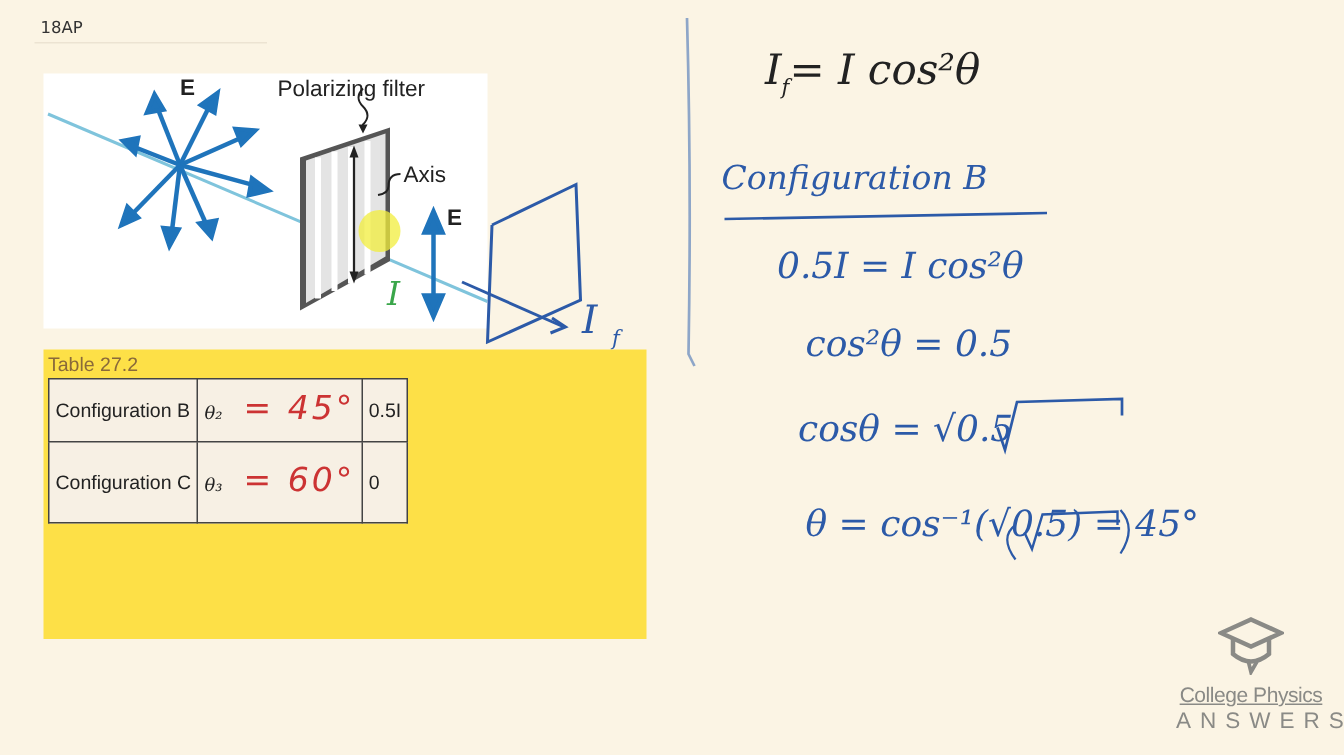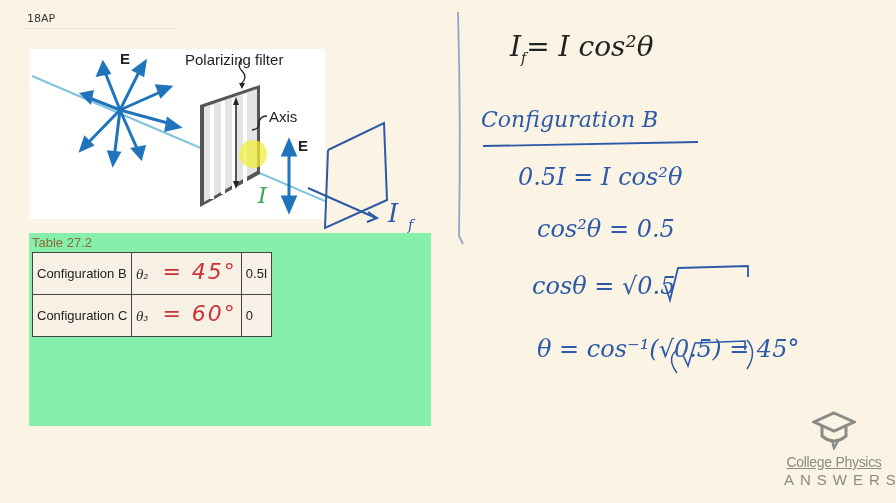--- a/index.html
+++ b/index.html
@@ -6,21 +6,21 @@
   body {
     width: 896px; height: 503px; overflow: hidden; position: relative;
     background: #fbf4e4; font-family: "Liberation Sans", sans-serif;
   }
   .header-label { position: absolute; left: 27px; top: 12px; font-size: 11px; color: #333; font-family: "DejaVu Sans", sans-serif; }
   .header-rule { position: absolute; left: 23px; top: 28px; width: 155px; height: 1px; background: #ece3d2; }
   .figure { position: absolute; left: 29px; top: 49px; width: 296px; height: 170px; background: #ffffff; }
   .figure-label { position: absolute; font-size: 15px; color: #222; }
   .figure-label.bold { font-weight: bold; font-size: 15px; }
   .overlay { position: absolute; left: 0; top: 0; width: 896px; height: 503px; pointer-events: none; }
-  .table-wrap { position: absolute; left: 29px; top: 233px; width: 402px; height: 193px; background: #86efac; }
+  .table-wrap { position: absolute; left: 29px; top: 233px; width: 402px; height: 193px; background: #fde047; }
   .table-caption { position: absolute; left: 3px; top: 2px; font-size: 13px; color: #8a6a3a; }
   table.data {
     position: absolute; left: 3px; top: 19px; border-collapse: collapse;
     background: #f7f0e4; font-size: 13px; color: #222;
   }
   table.data td { border: 1.5px solid #444; padding: 2px 4px; vertical-align: middle; line-height: 16px; }
   .col1 { width: 84px; } .col2 { width: 158px; } .col3 { width: 122px; }
   .theta { font-style: italic; font-family: "DejaVu Serif", serif; font-size: 12px; margin-right: 14px; }
   .handred { font-family: "DejaVu Sans", sans-serif; color: #cc3333; font-size: 22px; font-style: italic; letter-spacing: 2px; }
   .hand { position: absolute; font-family: "DejaVu Serif", serif; font-style: italic; white-space: nowrap; }
@@ -115,21 +115,21 @@
 
 <div class="table-wrap">
   <div class="table-caption">Table 27.2</div>
   <table class="data">
     <tbody>
     <tr style="height:42px">
       <td>Configuration B</td>
       <td><span class="theta">θ₂</span><span class="handred">= 45°</span></td>
       <td>0.5I</td>
     </tr>
-    <tr style="height:42px">
+    <tr style="height:54px">
       <td>Configuration C</td>
       <td><span class="theta">θ₃</span><span class="handred">= 60°</span></td>
       <td>0</td>
     </tr>
   </tbody>
     </table>
 </div>
 
 <div class="hand black" style="left:510px;top:30px;font-size:28px">
   <span>I</span><sub style="font-size:14px">f</sub><span>= I  cos²θ</span>

